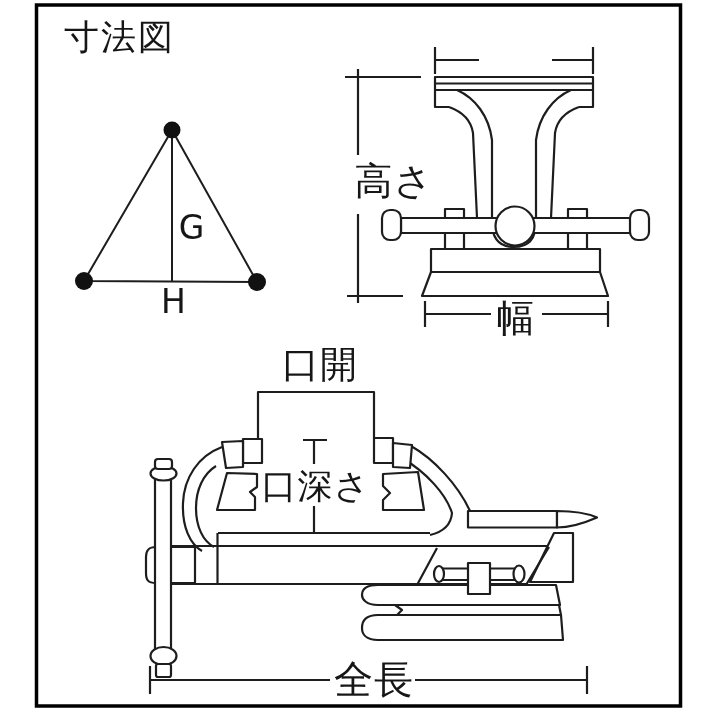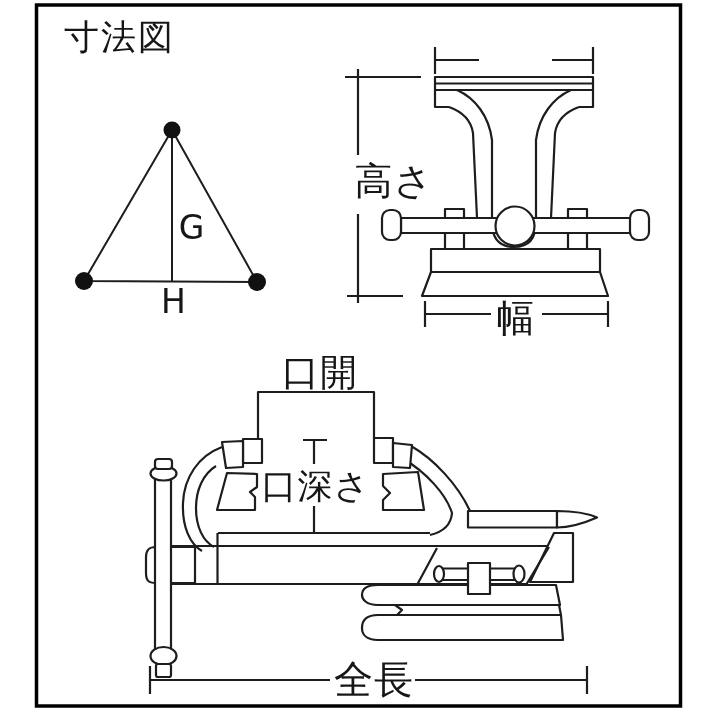--- a/index.html
+++ b/index.html
@@ -113,16 +113,16 @@
   </svg>
 
   <div class="lbl lbl-title" style="left:64px;top:20px;font-size:35px;">寸法図</div>
 
   <div class="lbl" style="left:192px;top:227px;font-size:33px;">G</div>
   <div class="lbl" style="left:174px;top:301px;font-size:33px;">H</div>
 
   <div class="lbl" style="left:362px;top:181px;font-size:38px;margin-left:32px;">高さ</div>
   <div class="lbl" style="left:516px;top:318px;font-size:38px;">幅</div>
 
-  <div class="lbl" style="left:320px;top:372px;font-size:37px;">口開</div>
+  <div class="lbl" style="left:320px;top:364px;font-size:37px;">口開</div>
   <div class="lbl" style="left:374px;top:679px;font-size:39px;">全長</div>
   <div class="lbl" style="left:316px;top:486px;font-size:35px;">口深さ</div>
 </div>
 
 </body></html>

